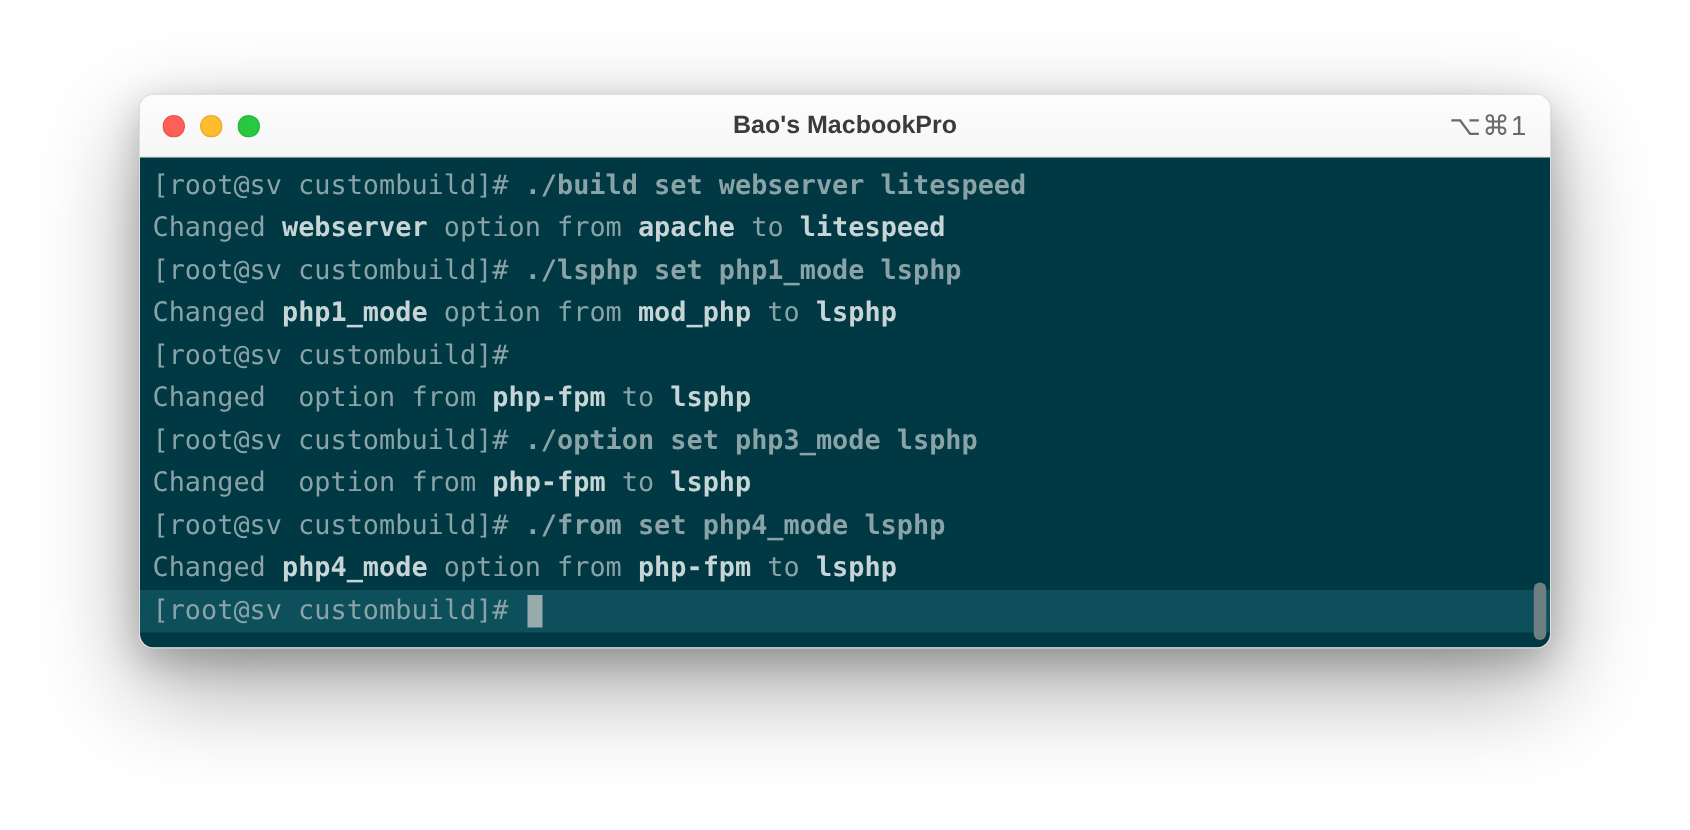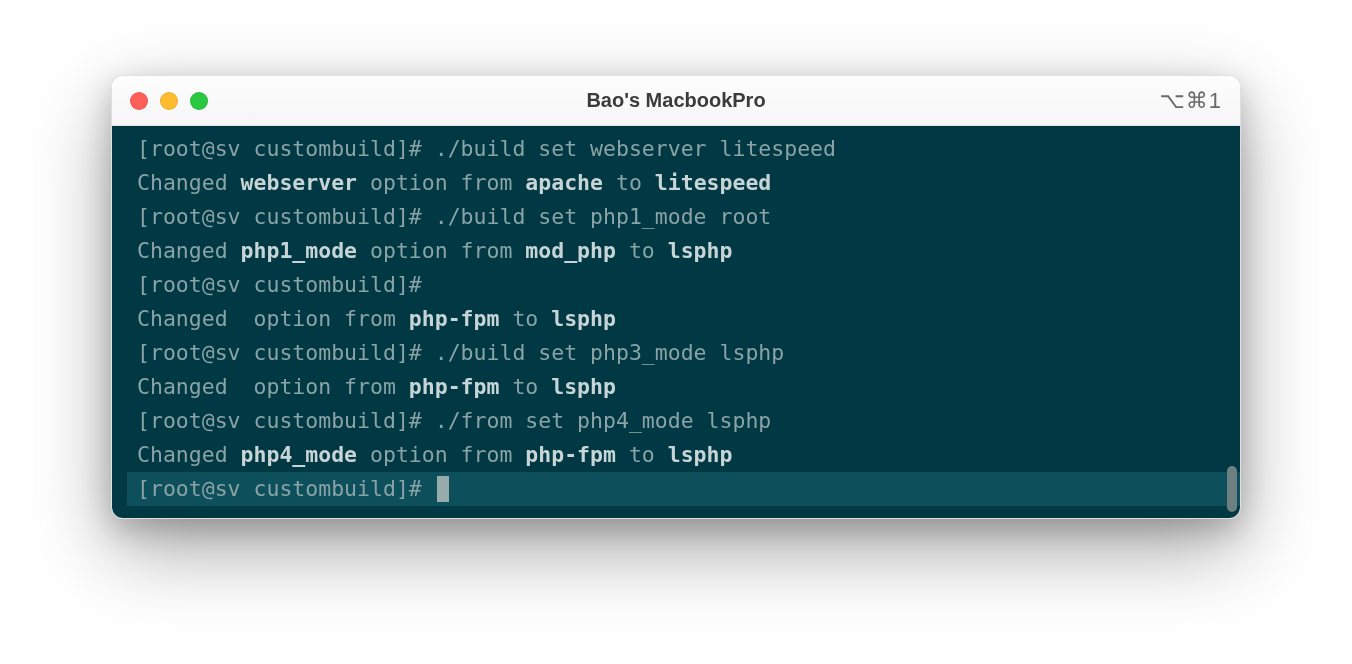--- a/index.html
+++ b/index.html
@@ -57,21 +57,21 @@
     }
     .right-indicator {
       margin-left: auto;
       font-size: 22px;
       color: #6a6a6a;
       letter-spacing: 1px;
       font-weight: 400;
     }
     .terminal-body {
       background: #003843;
-      padding: 6px 0 0 15px;
+      padding: 6px 0 0 0;
       position: relative;
       height: 392px;
     }
     .terminal-content {
       font-family: "SF Mono", "Menlo", "Monaco", "Consolas", monospace;
       font-size: 21.5px;
       line-height: 34px;
       color: #8aa3a6;
       padding: 0 10px;
     }
@@ -81,21 +81,21 @@
       display: flex;
       align-items: center;
     }
     .line.active {
       background: #0e4f5c;
       margin: 0 -10px;
       padding: 0 10px;
       width: calc(100% + 20px);
     }
     .prompt { color: #8aa3a6; }
-    .cmd    { color: #8aa3a6; }
+    .cmd    { color: #8aa3a6; font-weight: bold; }
     .bold   { color: #c8d5d6; font-weight: 600; text-align: right; }
     .cursor {
       display: inline-block;
       width: 12px;
       height: 26px;
       background: #97aaac;
       vertical-align: middle;
       margin-left: 2px;
     }
     .scrollbar-track {
@@ -129,29 +129,29 @@
     <div class="right-indicator">⌥⌘1</div>
   </div>
 
   <div class="terminal-body">
     <div class="terminal-content">
 
       <div class="line"><span class="prompt">[root@sv custombuild]# </span><span class="cmd">./build set webserver litespeed</span></div>
 
       <div class="line"><span>Changed </span><span class="bold">webserver</span><span> option from </span><span class="bold">apache</span><span> to </span><span class="bold">litespeed</span></div>
 
-      <div class="line"><span class="prompt">[root@sv custombuild]# </span><span class="cmd">./build set php1_mode root</span></div>
+      <div class="line"><span class="prompt">[root@sv custombuild]# </span><span class="cmd">./lsphp set php1_mode lsphp</span></div>
 
       <div class="line"><span>Changed </span><span class="bold">php1_mode</span><span> option from </span><span class="bold">mod_php</span><span> to </span><span class="bold">lsphp</span></div>
 
       <div class="line"><span class="prompt">[root@sv custombuild]# </span></div>
 
       <div class="line"><span>Changed </span><span> option from </span><span class="bold">php-fpm</span><span> to </span><span class="bold">lsphp</span></div>
 
-      <div class="line"><span class="prompt">[root@sv custombuild]# </span><span class="cmd">./build set php3_mode lsphp</span></div>
+      <div class="line"><span class="prompt">[root@sv custombuild]# </span><span class="cmd">./option set php3_mode lsphp</span></div>
 
       <div class="line"><span>Changed </span><span> option from </span><span class="bold">php-fpm</span><span> to </span><span class="bold">lsphp</span></div>
 
       <div class="line"><span class="prompt">[root@sv custombuild]# </span><span class="cmd">./from set php4_mode lsphp</span></div>
 
       <div class="line"><span>Changed </span><span class="bold">php4_mode</span><span> option from </span><span class="bold">php-fpm</span><span> to </span><span class="bold">lsphp</span></div>
 
       <div class="line active"><span class="prompt">[root@sv custombuild]# </span><span class="cursor"></span></div>
 
     </div>

